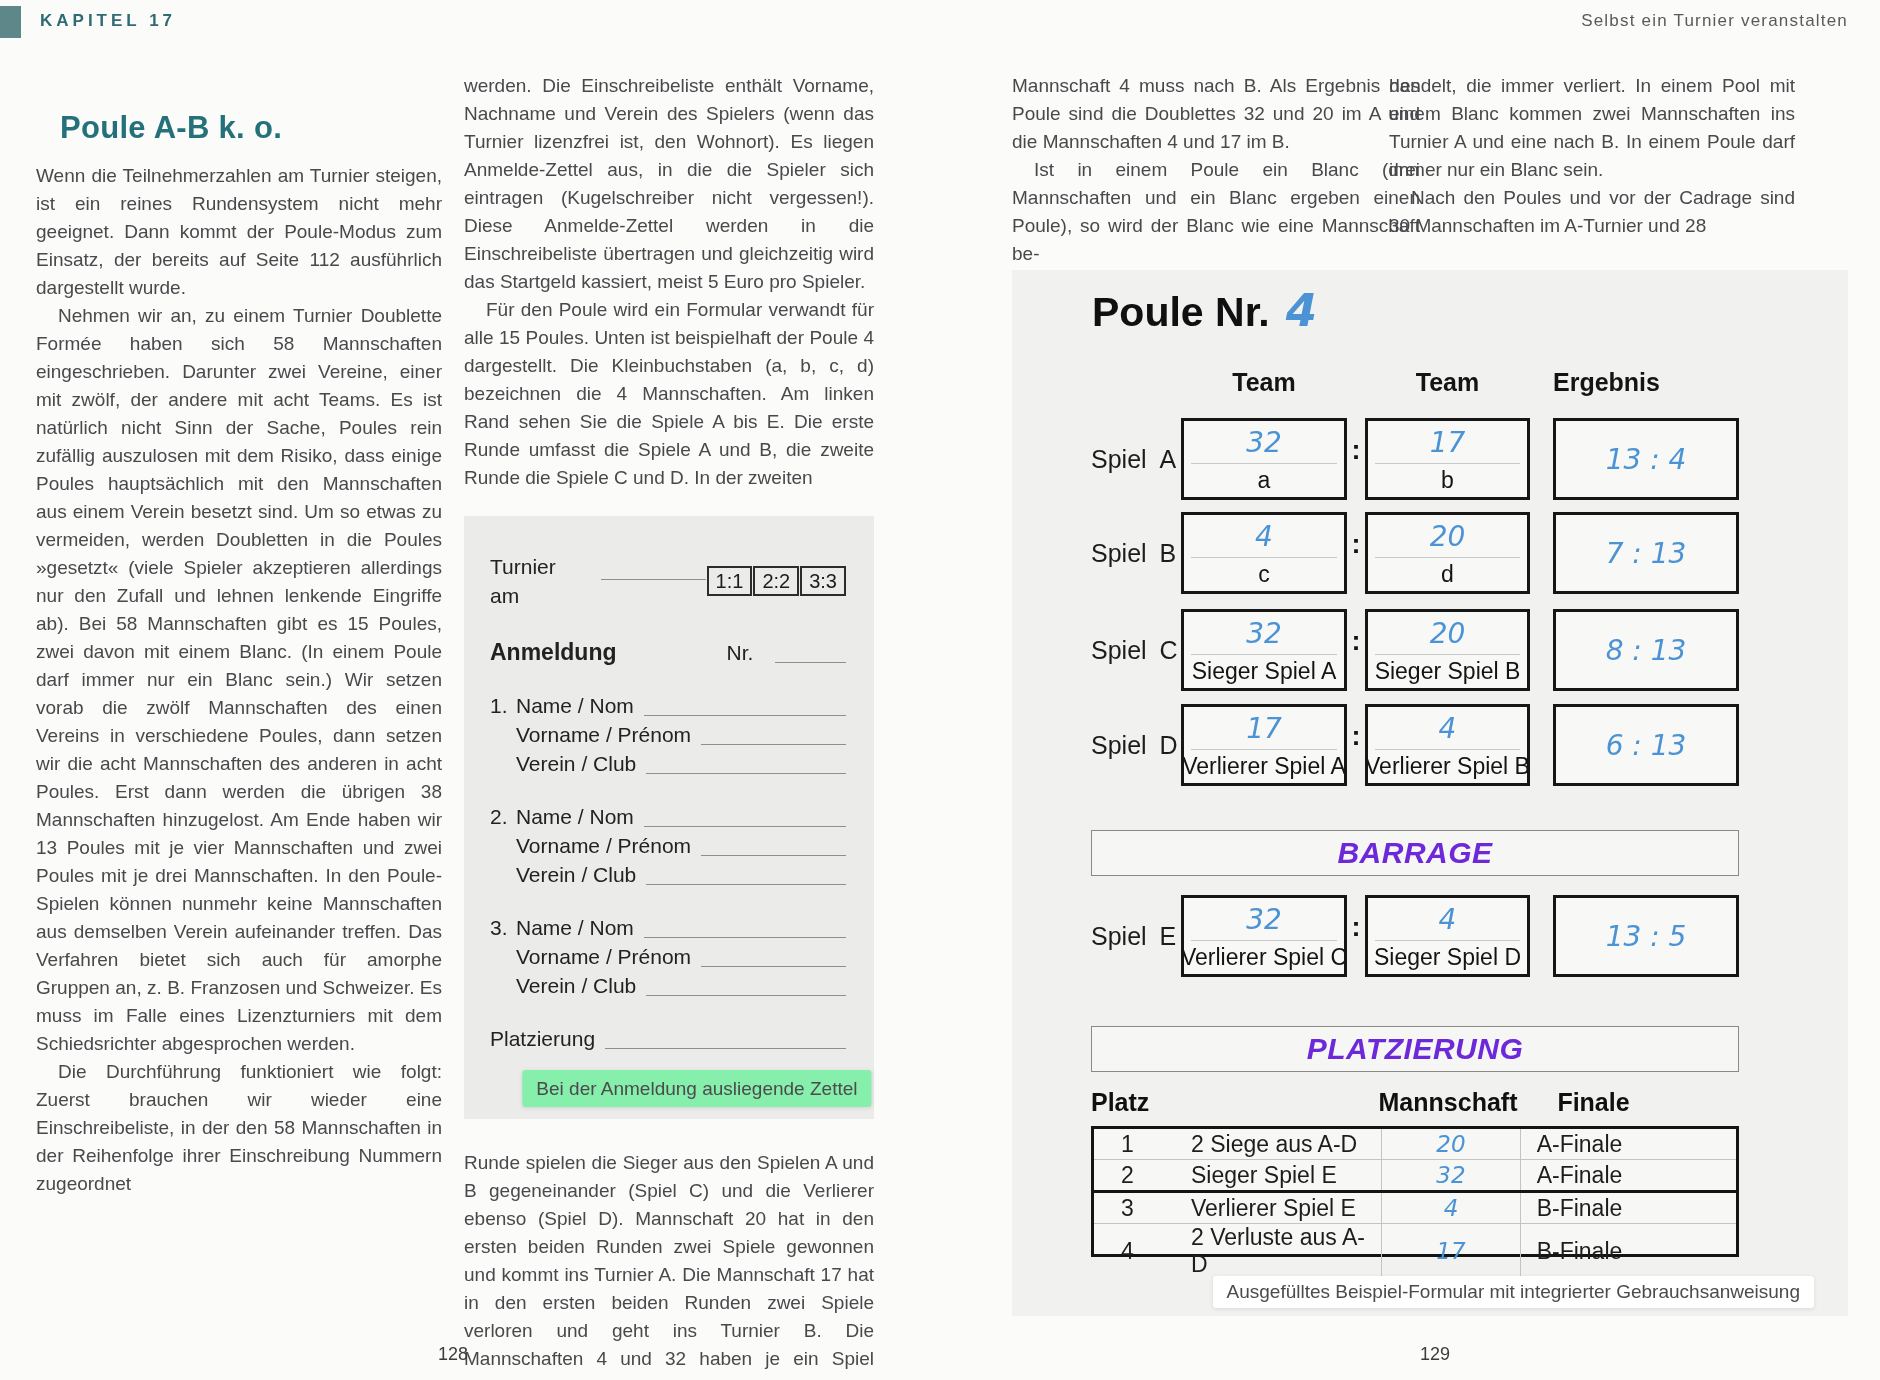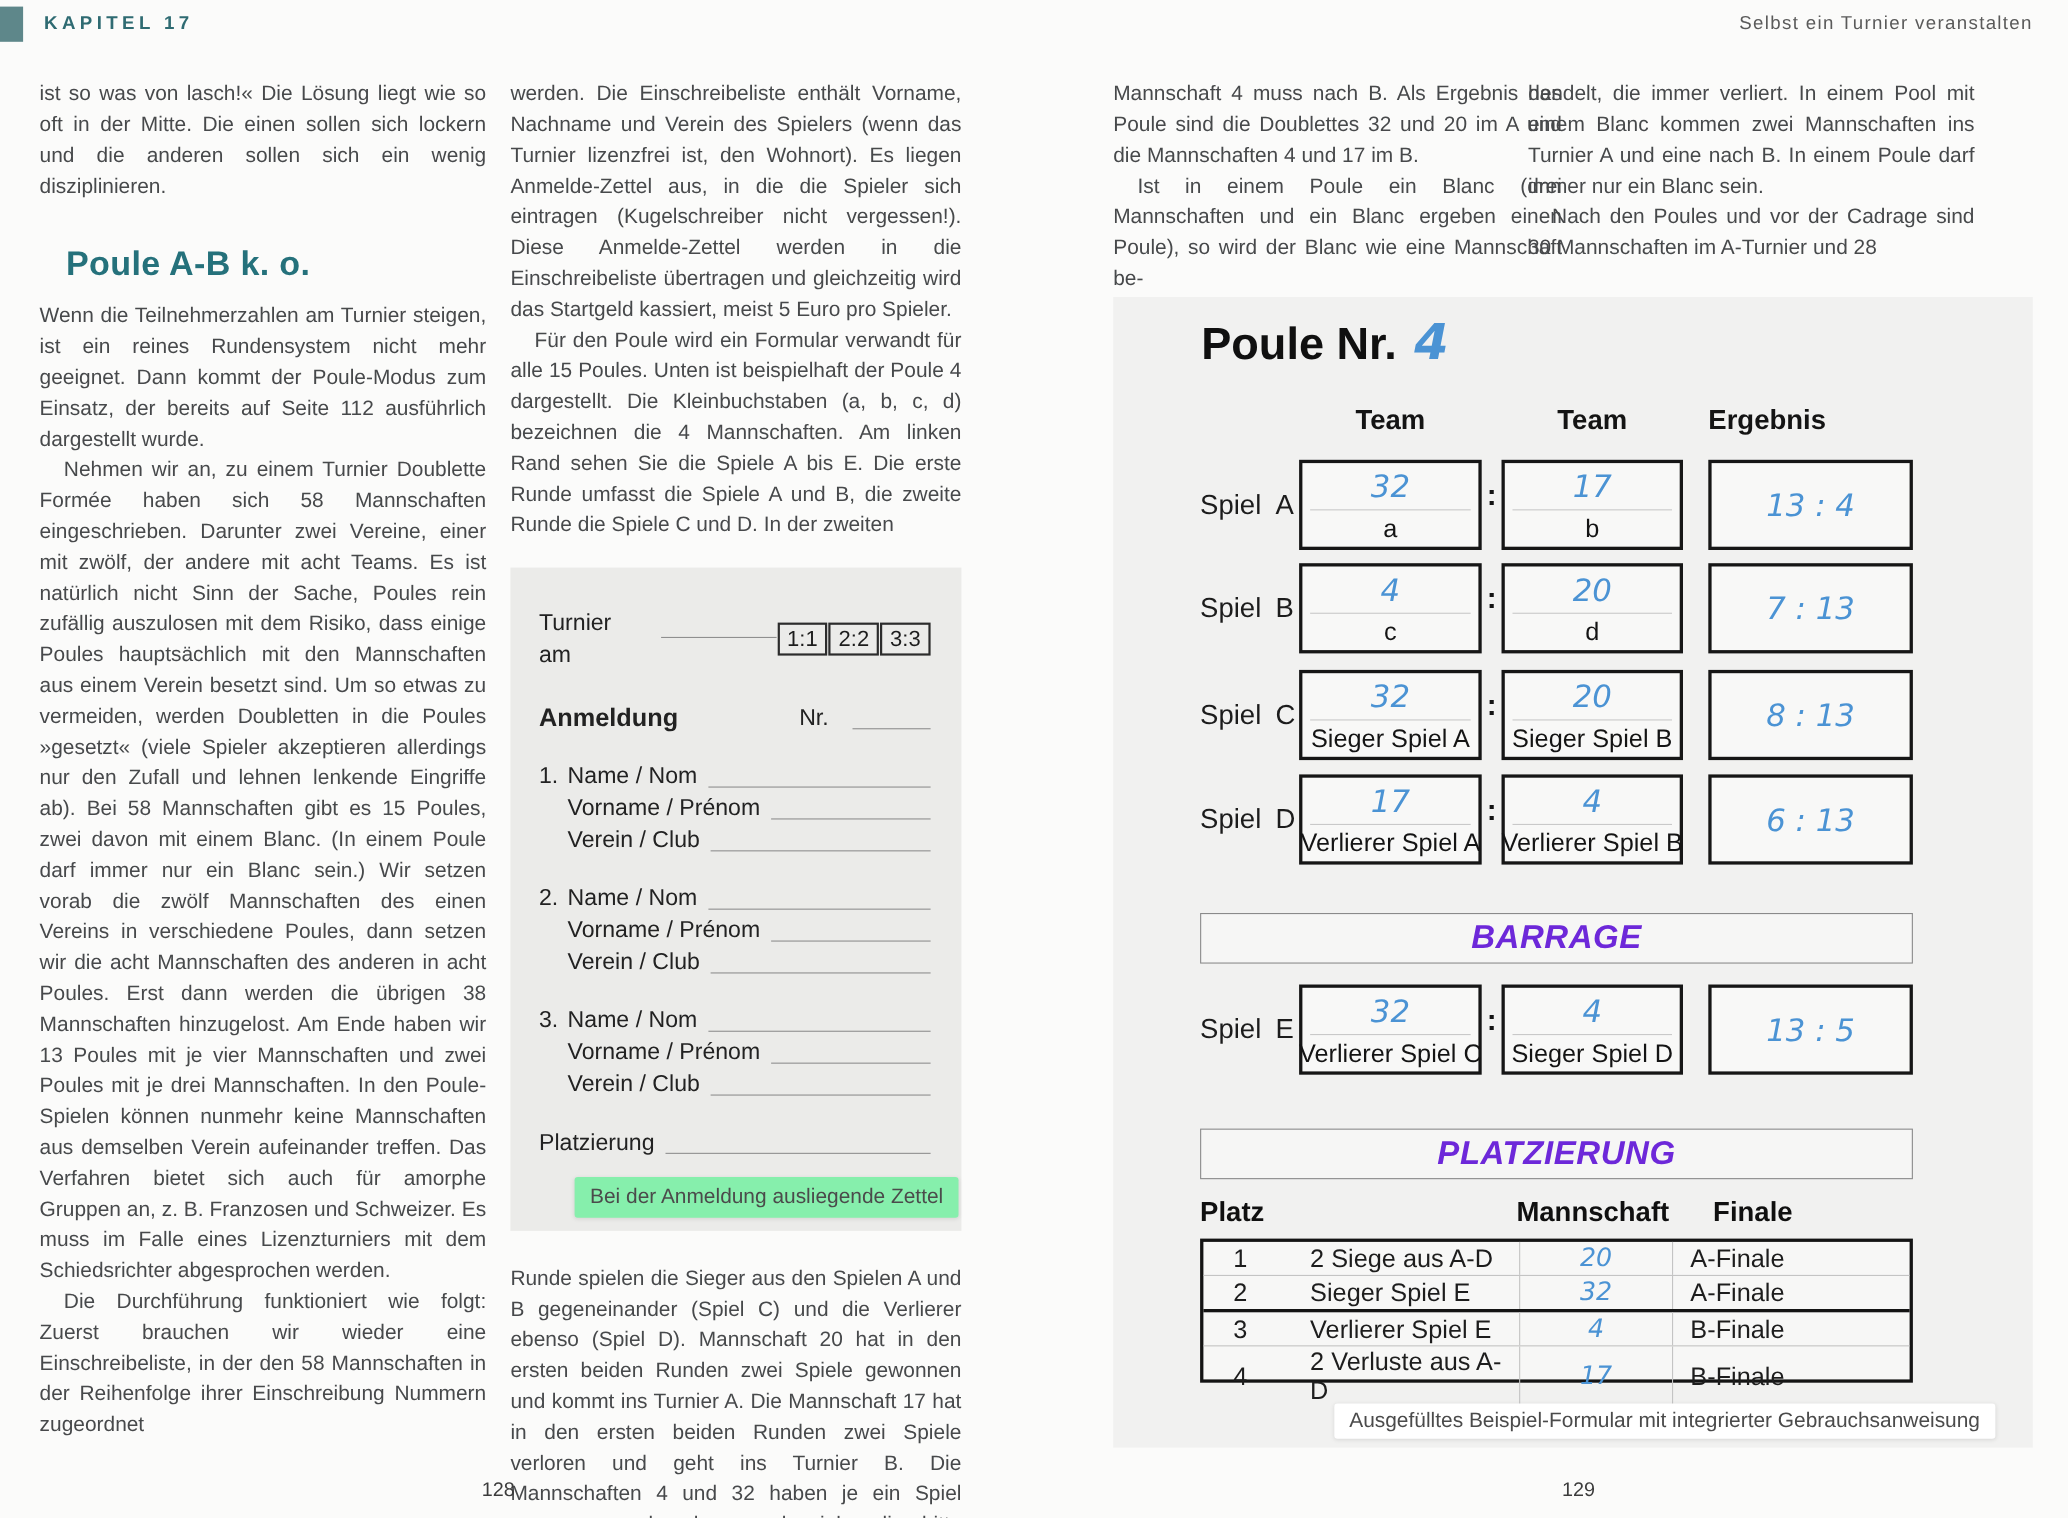--- a/index.html
+++ b/index.html
@@ -95,21 +95,20 @@
   #pn-right{left:1420px}
 </style>
 </head>
 <body>
 
 <div class="chap-square"></div>
 <div class="chap-title">KAPITEL 17</div>
 <div class="running-title">Selbst ein Turnier veranstalten</div>
 
 <div class="col" id="col1">
-  <p>ist so was von lasch!« Die Lösung liegt wie so oft in der Mitte. Die einen sollen sich lockern und die anderen sollen sich ein wenig disziplinieren.</p>
   <h2 class="poule-heading">Poule A-B k. o.</h2>
   <p>Wenn die Teilnehmerzahlen am Turnier steigen, ist ein reines Rundensystem nicht mehr geeignet. Dann kommt der Poule-Modus zum Einsatz, der bereits auf Seite 112 ausführlich dargestellt wurde.</p>
   <p class="ind">Nehmen wir an, zu einem Turnier Doublette Formée haben sich 58 Mannschaften eingeschrieben. Darunter zwei Vereine, einer mit zwölf, der andere mit acht Teams. Es ist natürlich nicht Sinn der Sache, Poules rein zufällig auszulosen mit dem Risiko, dass einige Poules hauptsächlich mit den Mannschaften aus einem Verein besetzt sind. Um so etwas zu vermeiden, werden Doubletten in die Poules »gesetzt« (viele Spieler akzeptieren allerdings nur den Zufall und lehnen lenkende Eingriffe ab). Bei 58 Mannschaften gibt es 15 Poules, zwei davon mit einem Blanc. (In einem Poule darf immer nur ein Blanc sein.) Wir setzen vorab die zwölf Mannschaften des einen Vereins in verschiedene Poules, dann setzen wir die acht Mannschaften des anderen in acht Poules. Erst dann werden die übrigen 38 Mannschaften hinzugelost. Am Ende haben wir 13 Poules mit je vier Mannschaften und zwei Poules mit je drei Mannschaften. In den Poule-Spielen können nunmehr keine Mannschaften aus demselben Verein aufeinander treffen. Das Verfahren bietet sich auch für amorphe Gruppen an, z. B. Franzosen und Schweizer. Es muss im Falle eines Lizenzturniers mit dem Schiedsrichter abgesprochen werden.</p>
   <p class="ind">Die Durchführung funktioniert wie folgt: Zuerst brauchen wir wieder eine Einschreibeliste, in der den 58 Mannschaften in der Reihenfolge ihrer Einschreibung Nummern zugeordnet</p>
 </div>
 
 <div class="col" id="col2">
   <p>werden. Die Einschreibeliste enthält Vorname, Nachname und Verein des Spielers (wenn das Turnier lizenzfrei ist, den Wohnort). Es liegen Anmelde-Zettel aus, in die die Spieler sich eintragen (Kugelschreiber nicht vergessen!). Diese Anmelde-Zettel werden in die Einschreibeliste übertragen und gleichzeitig wird das Startgeld kassiert, meist 5 Euro pro Spieler.</p>
   <p class="ind">Für den Poule wird ein Formular verwandt für alle 15 Poules. Unten ist beispielhaft der Poule 4 dargestellt. Die Kleinbuchstaben (a, b, c, d) bezeichnen die 4 Mannschaften. Am linken Rand sehen Sie die Spiele A bis E. Die erste Runde umfasst die Spiele A und B, die zweite Runde die Spiele C und D. In der zweiten</p>
 

